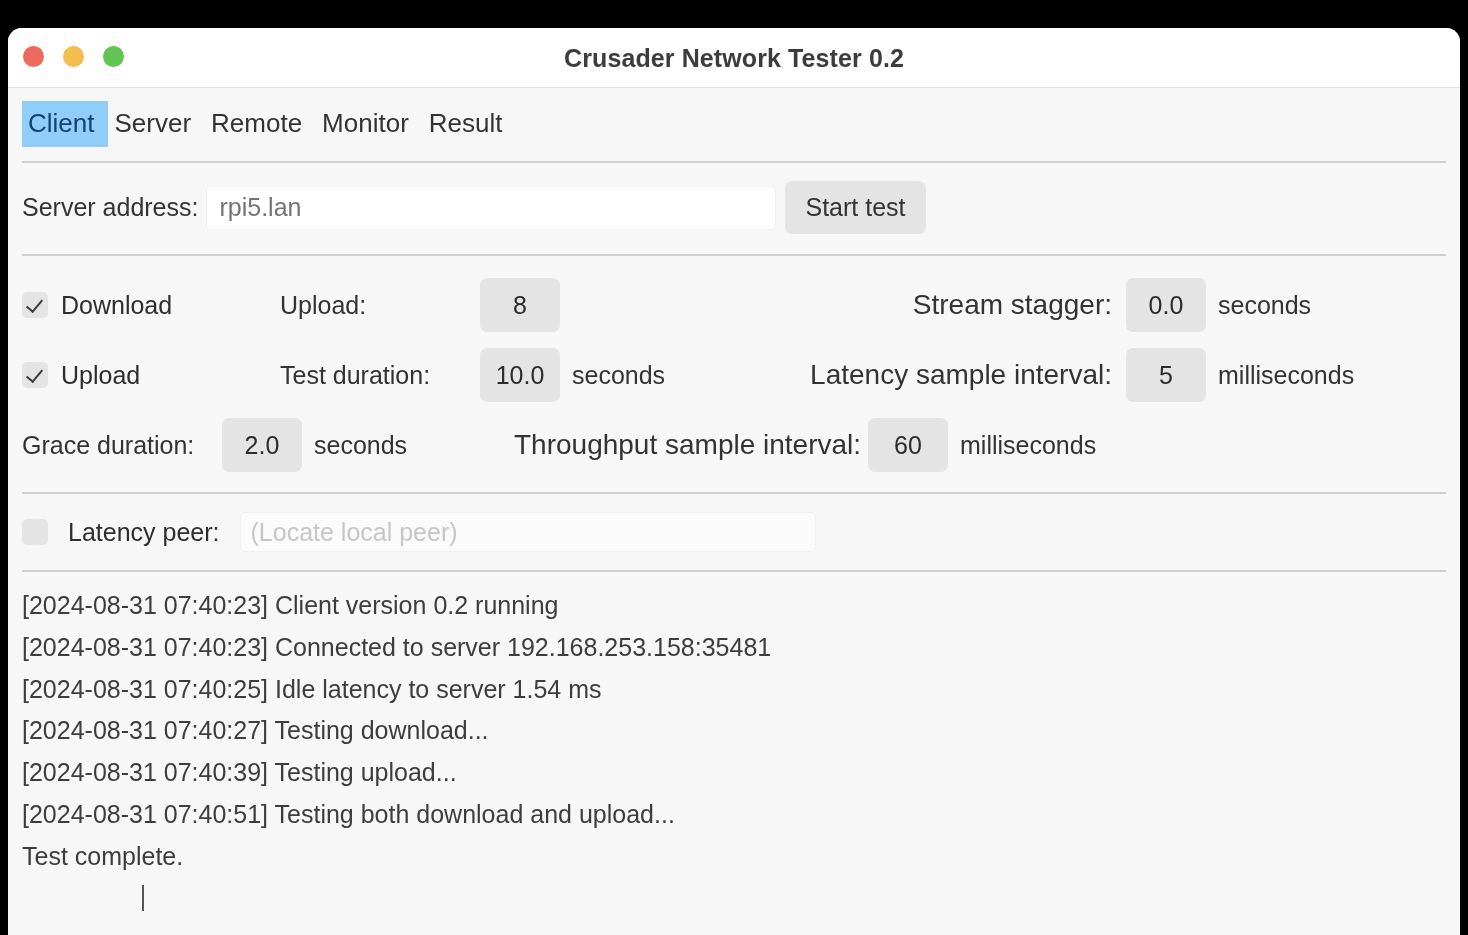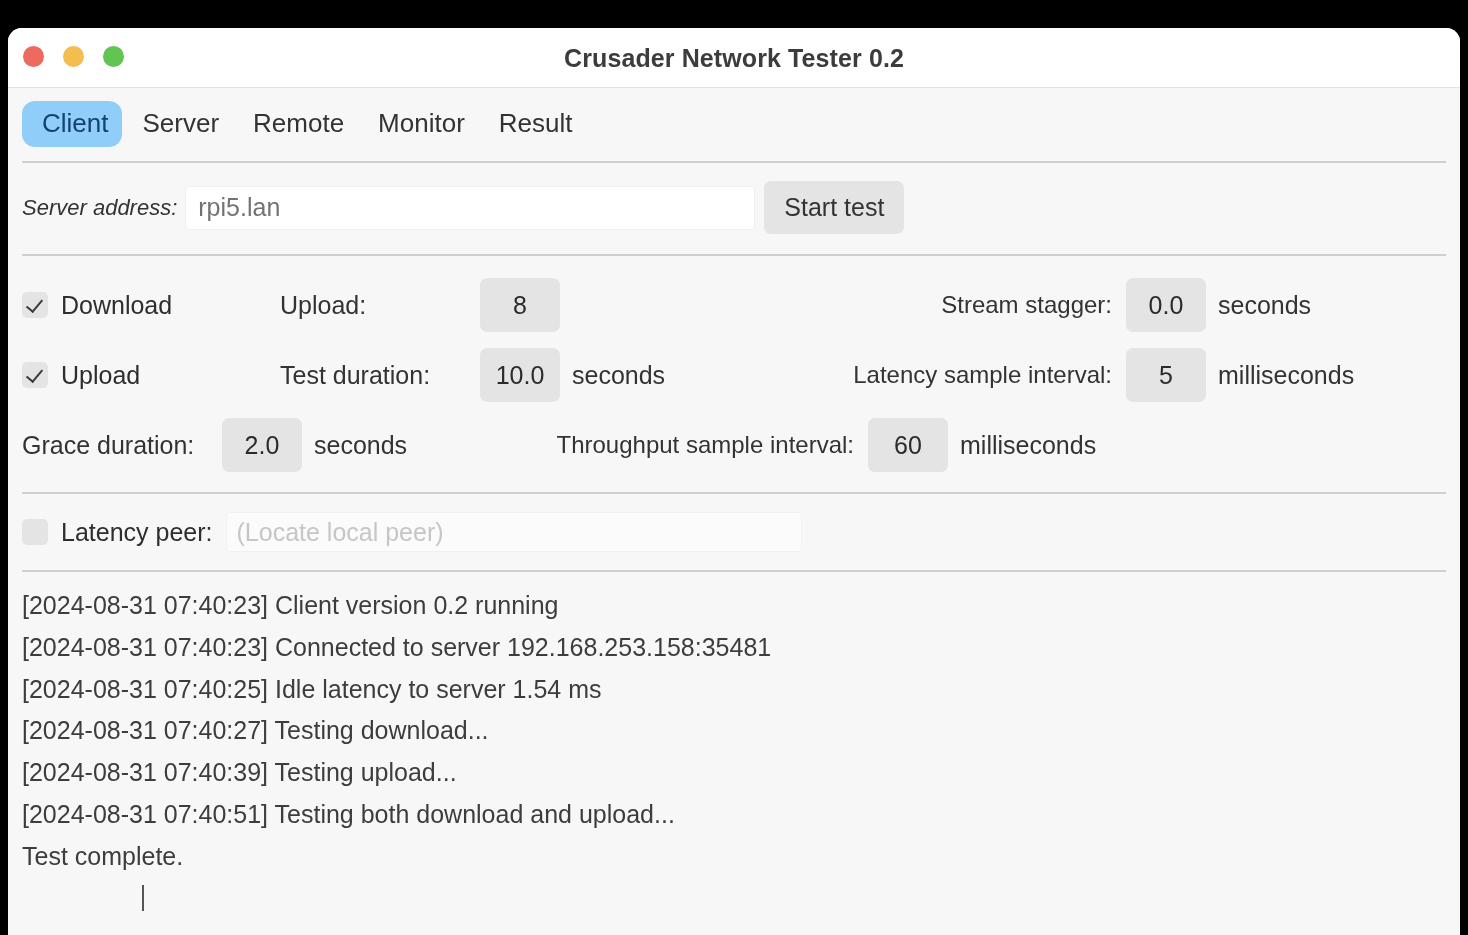--- a/index.html
+++ b/index.html
@@ -62,22 +62,22 @@
   .tabbar {
     display: flex;
     align-items: center;
     gap: 0px;
     padding: 13px 14px 14px 14px;
     background: #f7f7f7;
   }
   .tab {
     font-size: 26px;
     color: #333333;
-    padding: 9px 14px 11px 20px;
-    border-radius: 13px;
+    padding: 9px 14px 11px 6px;
+    border-radius: 0;
     cursor: pointer;
     line-height: 1;
     white-space: nowrap;
   }
   .tab.active {
     background: #90cdf8;
     color: #11436d;
   }
 
   .sep {
@@ -86,25 +86,24 @@
     margin: 0 14px;
   }
 
   
   .addr-row {
     display: flex;
     align-items: center;
     padding: 18px 14px 20px 14px;
   }
   .addr-label {
-    font-size: 22px;
+    font-size: 25px;
     color: #333333;
     margin-right: 8px;
     white-space: nowrap;
-    font-style: italic;
   }
   .addr-input {
     width: 570px;
     height: 44px;
     background: #ffffff;
     border: 1px solid #f0f0f0;
     border-radius: 4px;
     font-size: 25px;
     color: #737373;
     padding: 0 12px;
@@ -184,33 +183,33 @@
     flex: none;
     cursor: pointer;
   }
   .unit {
     font-size: 25px;
     color: #333333;
     margin-left: 12px;
     white-space: nowrap;
   }
   .col-right-label {
-    font-size: 24px;
+    font-size: 28px;
     color: #333333;
     text-align: right;
     white-space: nowrap;
     width: 340px;
   }
 
   
   .peer-row {
     display: flex;
     align-items: center;
     padding: 18px 14px 18px 14px;
-    gap: 13px;
+    gap: 20px;
   }
   .peer-label {
     font-size: 25px;
     color: #2e2e2e;
     white-space: nowrap;
   }
   .peer-input {
     width: 576px;
     height: 40px;
     background: #fbfbfb;

